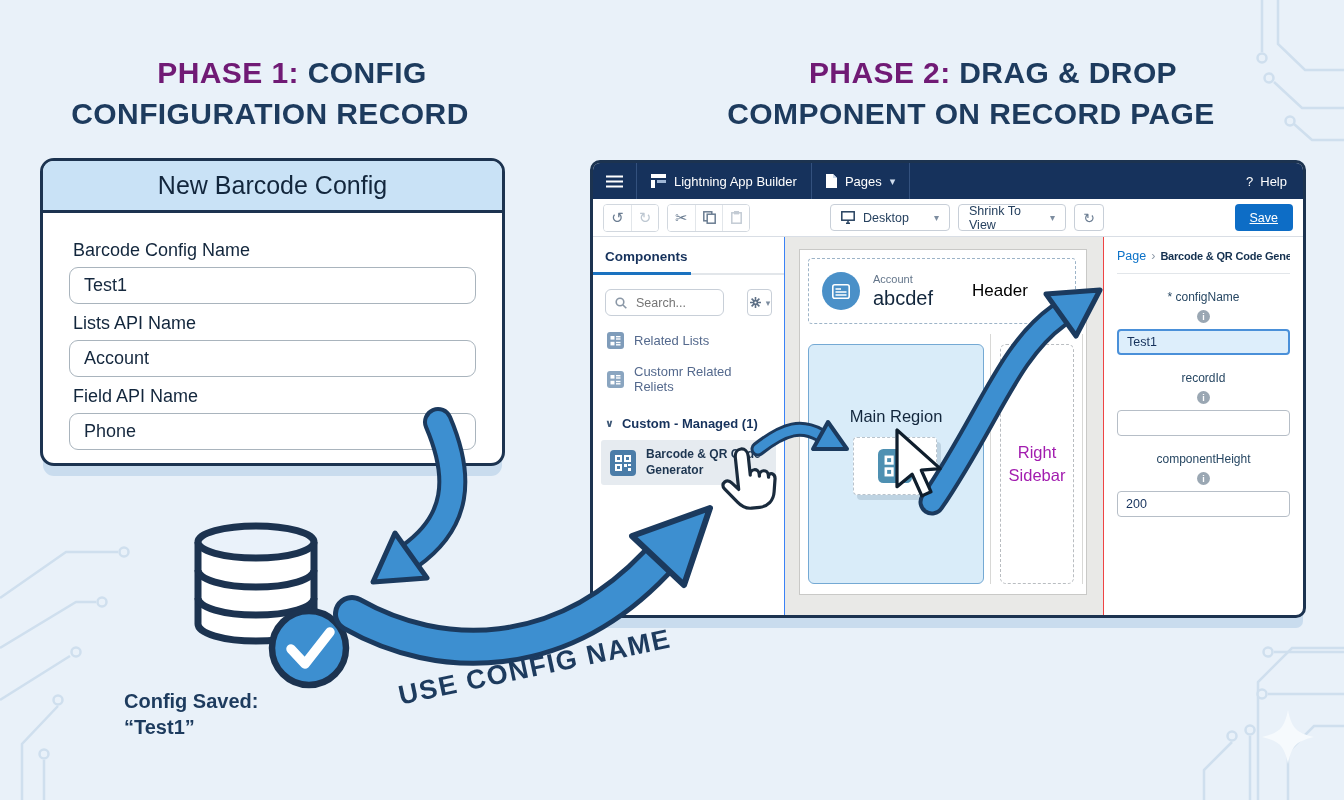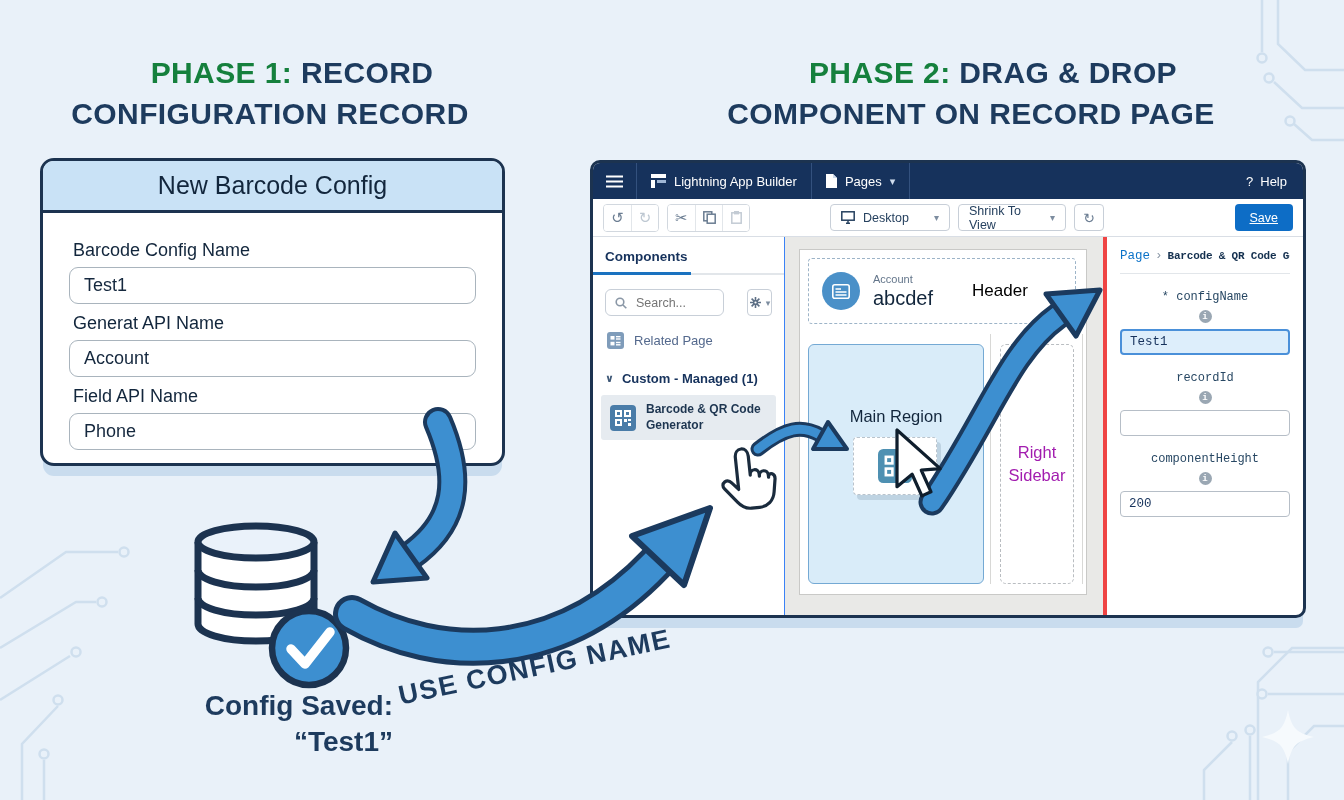--- a/index.html
+++ b/index.html
@@ -9,39 +9,39 @@
     background:#e9f1f9; font-family:"Liberation Sans","DejaVu Sans",sans-serif;
   }
   svg { display:block; }
   .bg-circuits, .overlay { position:absolute; left:0; top:0; pointer-events:none; }
   .bg-circuits { z-index:0; }
   .overlay { z-index:50; }
 
   
   .phase-title { position:absolute; z-index:2; text-align:center; font-weight:bold;
     font-size:30px; line-height:1.37; color:#1d3b5e; letter-spacing:.4px; }
-  .phase-title .hl { color:#15803d;margin-left:44px; }
+  .phase-title .hl { color:#701a75;margin-left:44px; }
   .phase1 { left:20px; top:52px; width:500px; }
   .phase2 { left:688px; top:52px; width:566px; }
 
   
   .form-card { position:absolute; z-index:2; left:40px; top:158px; width:465px; height:308px;
     background:#fff; border:3px solid #1c3350; border-radius:14px;
     box-shadow:0 13px 0 -3px #c9dcee; }
   .form-header { height:52px; background:#c9e2f6; border-bottom:3px solid #1c3350;
     border-radius:10px 10px 0 0; display:flex; align-items:center; justify-content:center;
     font-size:25px; color:#12263c; }
   .form-body { padding:18px 26px 0; }
   .f-label { font-size:18px; color:#12263c; margin:9px 0 6px 4px; }
   .f-input { width:100%; height:37px; border:1.5px solid #a9b4bd; border-radius:9px;
     font-size:18px; padding:0 14px; color:#15283e; background:#fff; font-family:inherit; outline:none; }
 
   
-  .saved-text { position:absolute; z-index:2; left:131px; top:688px; width:262px; text-align:right;
-    font-size:28px; font-weight:bold; color:#1d3b5e; line-height:1.3; }
+  .saved-text { position:absolute; z-index:2; left:124px; top:688px; width:262px; text-align:left;
+    font-size:20px; font-weight:bold; color:#1d3b5e; line-height:1.3; }
   .use-config { position:absolute; z-index:2; left:396px; top:652px; font-size:27px; font-weight:bold;
     color:#1d3b5e; transform:rotate(-12deg); letter-spacing:1.5px; white-space:nowrap; }
   .db-svg { position:absolute; z-index:2; left:192px; top:518px; }
 
   
   .builder { position:absolute; z-index:2; left:590px; top:160px; width:716px; height:458px;
     background:#fff; border:3px solid #1c3350; border-radius:10px; overflow:hidden;
     box-shadow:0 13px 0 -3px #c9dcee; display:flex; flex-direction:column; }
   .nav { height:36px; background:#16325c; display:flex; align-items:center; color:#fff; flex:0 0 auto; }
   .nav-menu { padding:0 13px; display:flex; align-items:center; }
@@ -110,21 +110,21 @@
   .mr-label { text-align:center; margin-top:62px; font-size:16.5px; color:#12263c; }
   .qr-card { position:absolute; left:44px; top:92px; width:84px; height:58px; background:#fff;
     border:1.5px dashed #b9c3cc; border-radius:4px; box-shadow:4px 5px 0 #bed3e2;
     display:flex; align-items:center; justify-content:center; }
   .sidebar-region { position:absolute; left:200px; top:94px; width:74px; height:240px;
     border:1.6px dashed #b9bdc1; border-radius:6px; background:#fff; display:flex;
     align-items:center; justify-content:center; text-align:center; font-size:16.5px;
     color:#a21caf; line-height:1.4; padding:0 6px; }
 
   
-  .props { width:200px; border-left:4px solid #ef4444; padding:12px 13px;font-family:Liberation Mono, monospace; }
+  .props { width:200px; border-left:1px solid #ef4444; padding:12px 13px; }
   .breadcrumb { font-size:12.5px; display:flex; gap:5px; align-items:center; padding-bottom:10px;
     border-bottom:1px solid #e2e6ea; white-space:nowrap; overflow:hidden; }
   .bc-root { color:#0b72c8; }
   .bc-sep { color:#8a97a6; }
   .bc-cur { color:#14304f; font-weight:bold; font-size:11px; letter-spacing:-.2px; }
   .prop-field { margin-top:16px; }
   .prop-label { font-size:12px; color:#274763; display:flex; align-items:center; gap:6px;flex-direction:column; }
   .info-ico { width:13px; height:13px; border-radius:50%; background:#9aa7b3; color:#fff;
     font-size:9px; display:inline-flex; align-items:center; justify-content:center;
     font-weight:bold; font-style:normal; }
@@ -167,35 +167,35 @@
           <circle cx="1262" cy="694" r="4.5"></circle>
         <circle cx="1250" cy="730" r="4.5"></circle>
           <circle cx="1232" cy="736" r="4.5"></circle>
       </g>
     </g>
     <path d="M1288,710 C1291.5,728 1296.5,733 1314,737 C1296.5,741 1291.5,746 1288,764 C1284.5,746 1279.5,741 1262,737 C1279.5,733 1284.5,728 1288,710 Z" fill="#f6fafd"></path>
   </svg>
 
   <div class="phase-title phase1">
     <span class="hl">PHASE 1:</span>
-    <span>RECORD</span><br>
+    <span>CONFIG</span><br>
     <span>CONFIGURATION RECORD</span>
   </div>
   <div class="phase-title phase2">
     <span class="hl">PHASE 2:</span>
     <span>DRAG &amp; DROP</span><br>
     <span>COMPONENT ON RECORD PAGE</span>
   </div>
 
   <div class="form-card">
     <div class="form-header">New Barcode Config</div>
     <div class="form-body">
       <div class="f-label">Barcode Config Name</div>
       <input class="f-input" type="text" value="Test1" style="">
-      <div class="f-label">Generat API Name</div>
+      <div class="f-label">Lists API Name</div>
       <input class="f-input" type="text" value="Account" style="">
       <div class="f-label">Field API Name</div>
       <input class="f-input" type="text" value="Phone" style="">
     </div>
   </div>
 
   <svg class="db-svg" width="175" height="175" viewBox="0 0 175 175">
     <path d="M6,24 L6,106 A58,17 0 0 0 122,106 L122,24" fill="#ffffff" stroke="#1c3350" stroke-width="7"></path>
     <path d="M6,52 A58,17 0 0 0 122,52" fill="none" stroke="#1c3350" stroke-width="7"></path>
     <path d="M6,80 A58,17 0 0 0 122,80" fill="none" stroke="#1c3350" stroke-width="7"></path>
@@ -315,21 +315,35 @@
             <rect width="17" height="17" rx="3" fill="#7f9cba"></rect>
             <g fill="#ffffff">
                 <rect x="3.5" y="4" width="4" height="3.6"></rect>
                 <rect x="9" y="4" width="4.5" height="1.4"></rect>
                 <rect x="9" y="6.3" width="4.5" height="1.4"></rect>
                 <rect x="3.5" y="9.8" width="4" height="3.6"></rect>
                 <rect x="9" y="9.8" width="4.5" height="1.4"></rect>
                 <rect x="9" y="12.1" width="4.5" height="1.4"></rect>
               </g>
           </svg>
-          <span>Related Page</span>
+          <span>Related Lists</span>
+        </div>
+        <div class="comp-item">
+          <svg class="comp-ico" width="17" height="17" viewBox="0 0 17 17">
+            <rect width="17" height="17" rx="3" fill="#8aa5c0"></rect>
+            <g fill="#ffffff">
+                <rect x="3.5" y="4" width="4" height="3.6"></rect>
+                <rect x="9" y="4" width="4.5" height="1.4"></rect>
+                <rect x="9" y="6.3" width="4.5" height="1.4"></rect>
+                <rect x="3.5" y="9.8" width="4" height="3.6"></rect>
+                <rect x="9" y="9.8" width="4.5" height="1.4"></rect>
+                <rect x="9" y="12.1" width="4.5" height="1.4"></rect>
+              </g>
+          </svg>
+          <span>Customr Related Reliets</span>
         </div>
 
         <div class="comp-section">
           <span class="chev">∨</span>
           <span>Custom - Managed (1)</span>
         </div>
 
         <div class="comp-card">
           <svg width="26" height="26" viewBox="0 0 26 26">
             <rect width="26" height="26" rx="4" fill="#4a7ca8"></rect>

